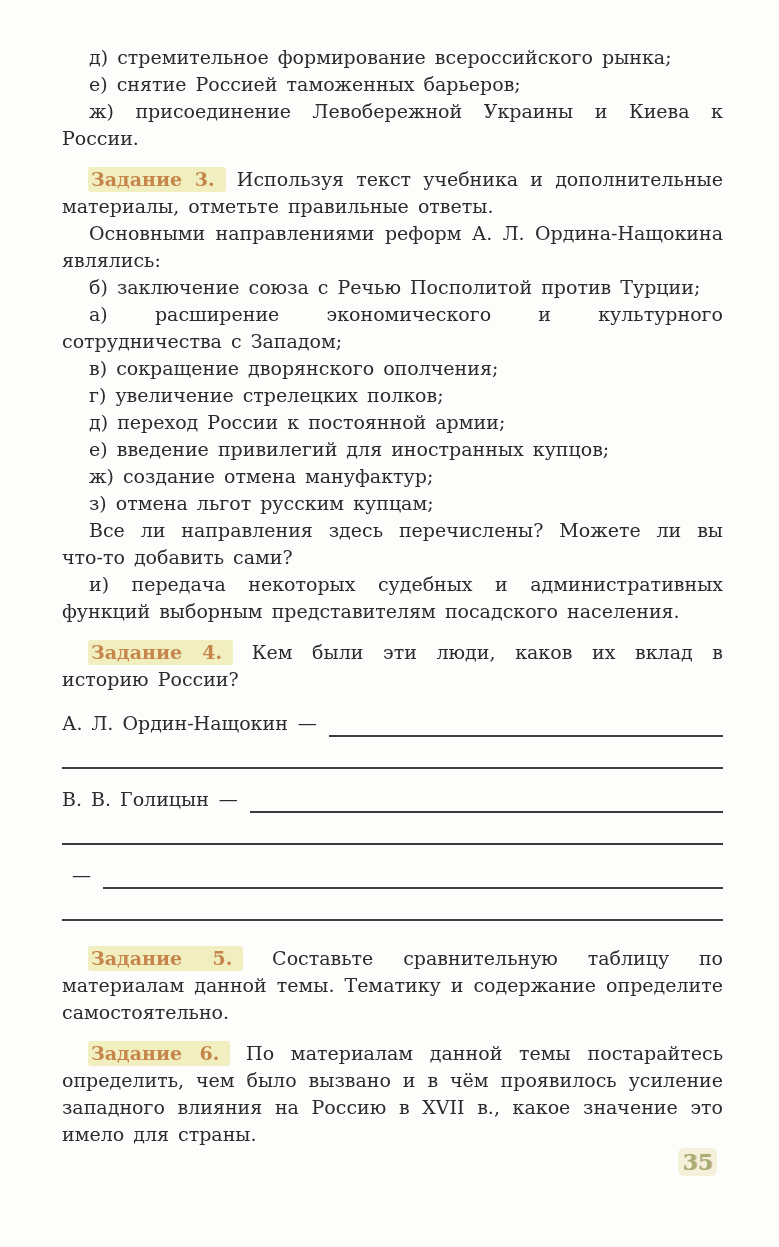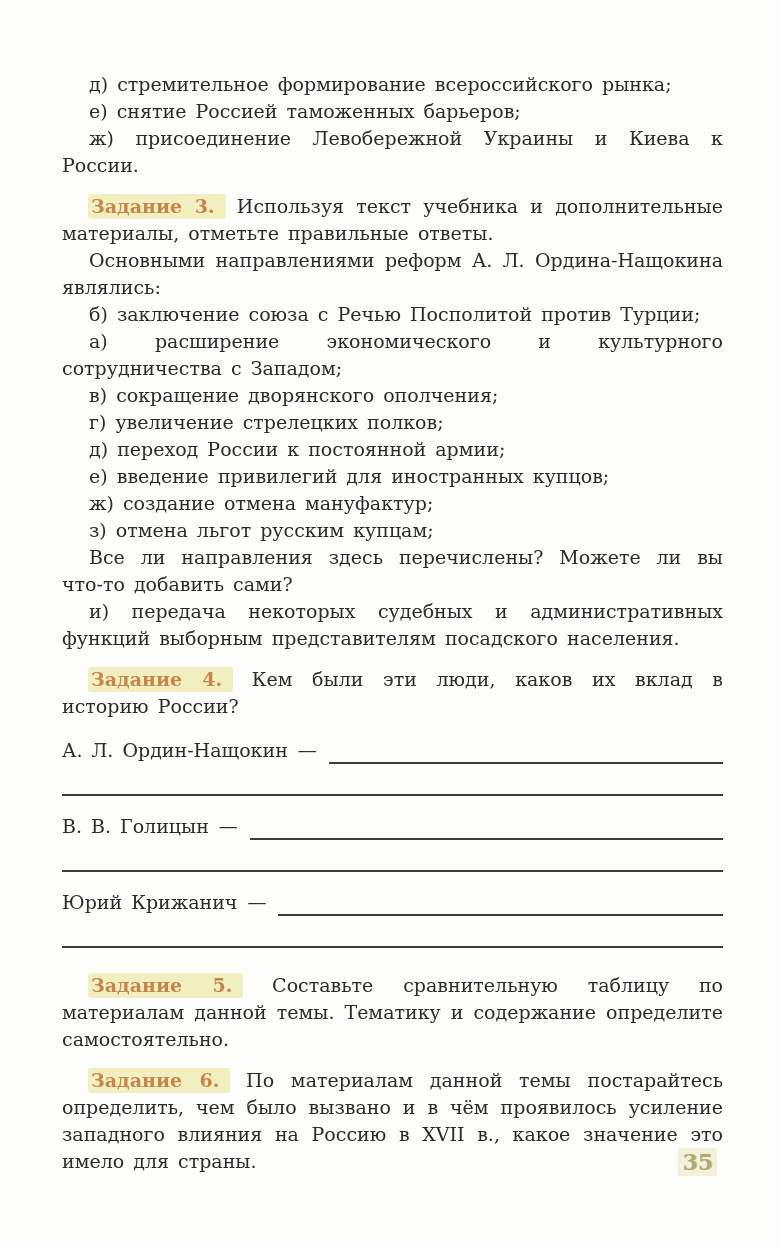--- a/index.html
+++ b/index.html
@@ -10,21 +10,21 @@
     color:#2b2b2b;
     overflow:hidden;
   }
   .page {
     position:relative;
     width:779px; height:1247px;
     background:#fdfdfb;
   }
   .content {
     position:absolute;
-    left:62px; top:71px; width:661px;
+    left:62px; top:44px; width:661px;
     font-size:19px; line-height:27px;
     text-align:justify;
     word-spacing:3px;
   }
   p.para {
     margin:0;
     text-indent:27px;
   }
   p.task { margin-top:14px; }
   .task-label {
@@ -56,21 +56,21 @@
     height:0;
   }
   .page-number {
     position:absolute;
     right:62px; top:1148px;
     font-size:22px;
     font-weight:bold;
     color:#a8ae74;
     background:#f4f1da;
     padding:1px 4px;
-    border-radius:0;
+    border-radius:6px;
     text-shadow:1px 0 0 #dcb9ad;
   }
 </style>
 </head>
 <body>
 
 <div class="page">
   <div class="content">
 
     <p class="para">д) стремительное формирование всероссийского рынка;</p>
@@ -110,21 +110,20 @@
         <div class="fill-row">
           <span class="name">В. В. Голицын</span>
           <span class="dash">—</span>
           <span class="blank"></span>
         </div>
         <div class="rule"></div>
       </div>
 
       <div class="fill-group">
         <div class="fill-row">
-          <span class="name">Юрий Крижанич</span>
           <span class="dash">—</span>
           <span class="blank"></span>
         </div>
         <div class="rule"></div>
       </div>
 
     </div>
 
     <p class="para task" style="margin-top:24px"><span class="task-label">Задание 5.</span> <span>Составьте сравнительную таблицу по материалам данной темы. Тематику и содержание определите самостоятельно.</span></p>
 

